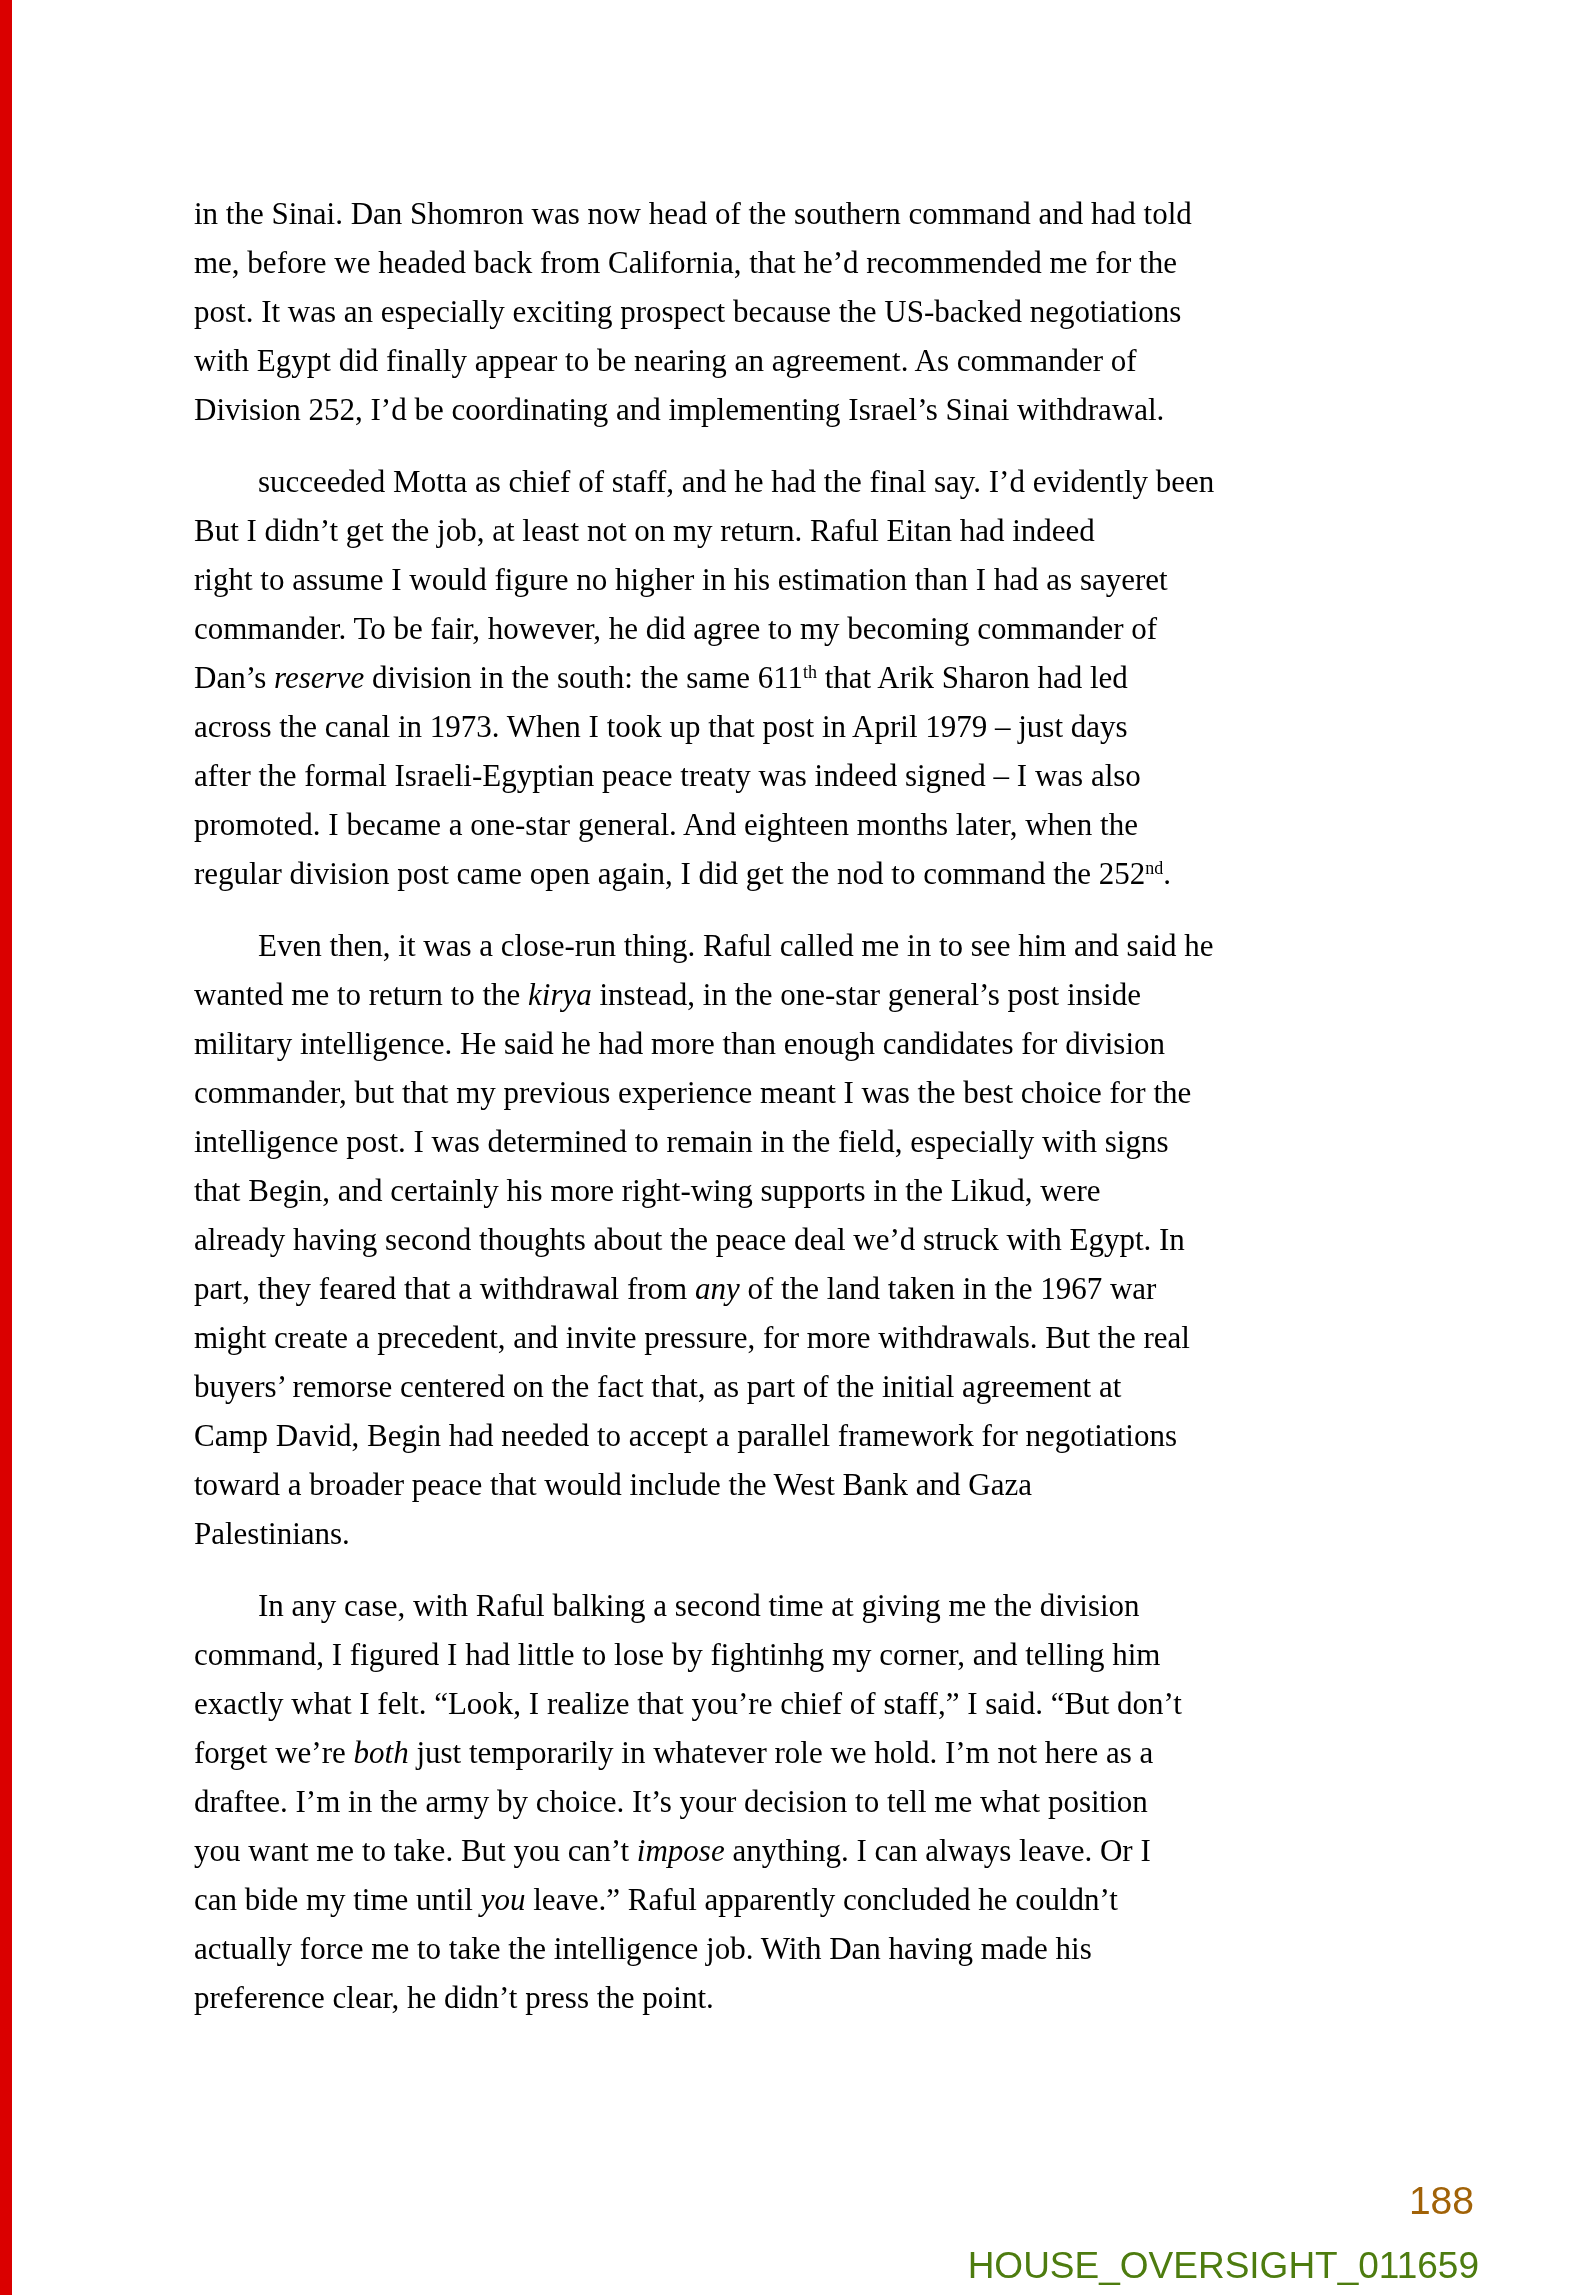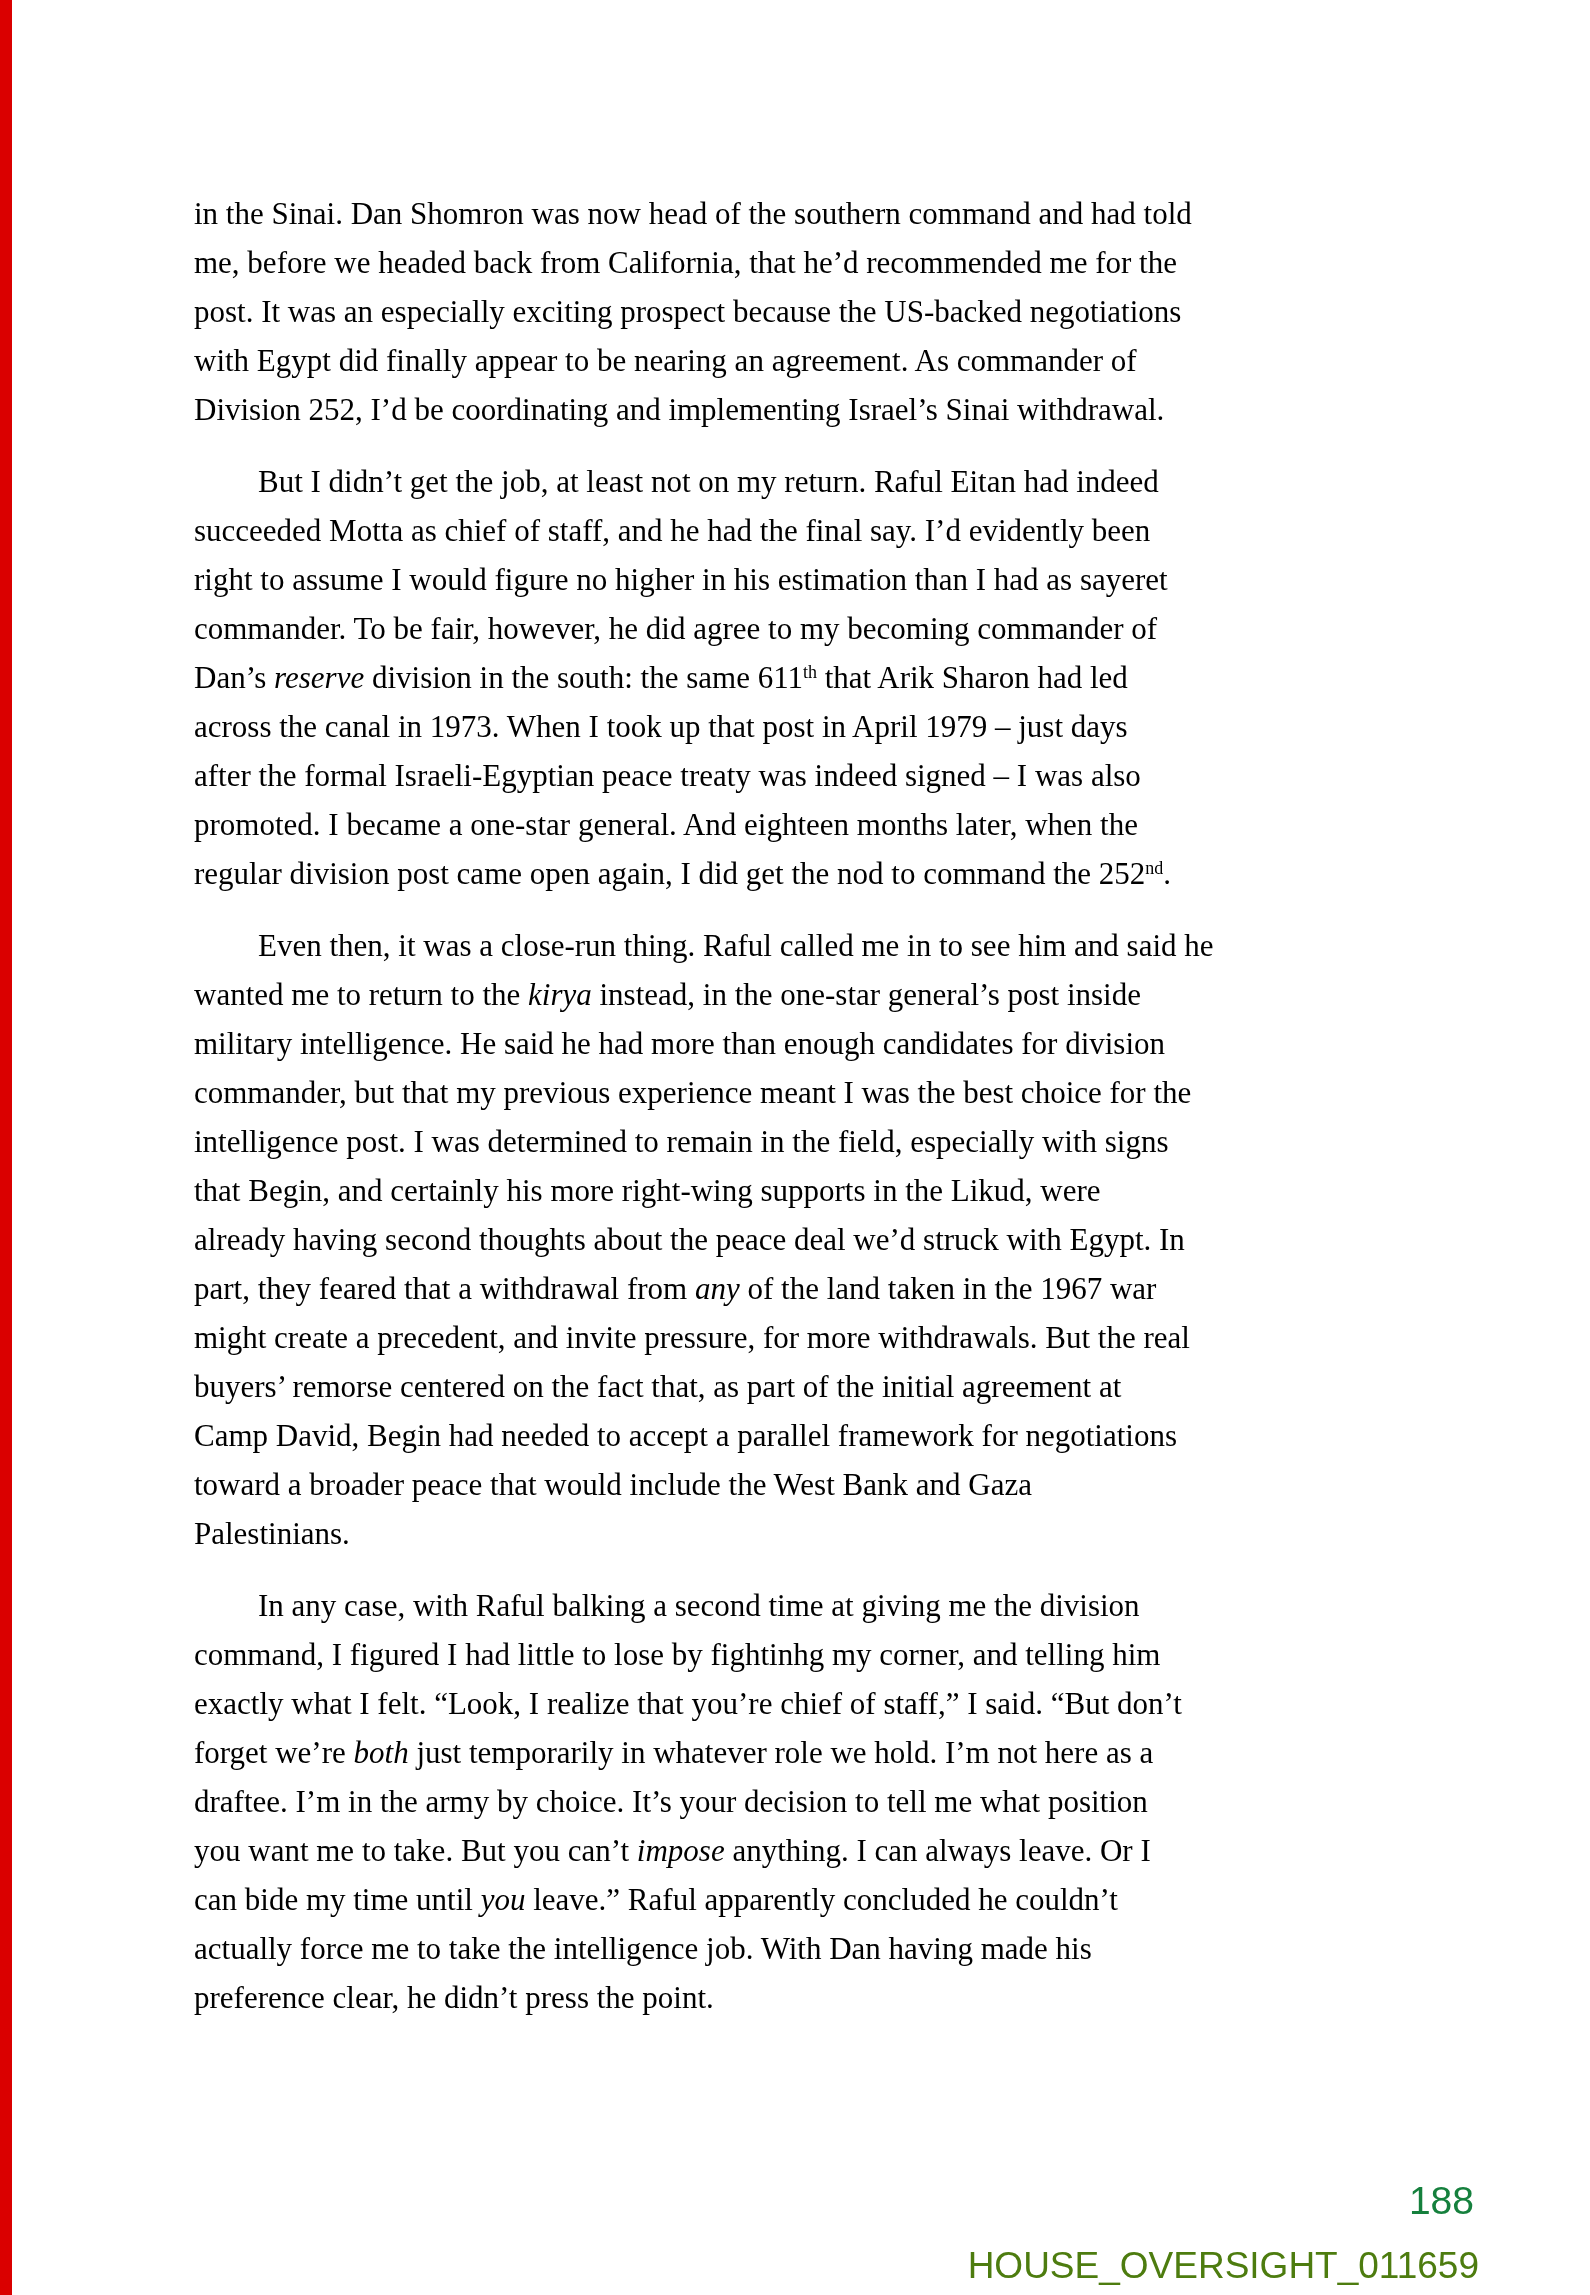--- a/index.html
+++ b/index.html
@@ -57,21 +57,21 @@
     top: -0.55em;
     margin-top: 24px;
   }
   .page-number {
     position: absolute;
     top: 2181px;
     right: 27px;
     font-family: "Liberation Sans", "DejaVu Sans", sans-serif;
     font-size: 39px;
     line-height: 39px;
-    color: #15803d;
+    color: #a16207;
   }
   .bates-stamp {
     position: absolute;
     top: 2247px;
     right: 22px;
     font-family: "Liberation Sans", "DejaVu Sans", sans-serif;
     font-size: 37px;
     line-height: 37px;
     color: #4d7c0f;
   }
@@ -83,22 +83,22 @@
   <div class="edge-strip" style="background: rgb(218, 0, 0);"></div>
   <main class="body-text">
       <div class="para">
         <div class="line">in the Sinai. Dan Shomron was now head of the southern command and had told</div>
         <div class="line">me, before we headed back from California, that he’d recommended me for the</div>
         <div class="line">post. It was an especially exciting prospect because the US-backed negotiations</div>
         <div class="line">with Egypt did finally appear to be nearing an agreement. As commander of</div>
         <div class="line">Division 252, I’d be coordinating and implementing Israel’s Sinai withdrawal.</div>
       </div>
       <div class="para indented">
+        <div class="line">succeeded Motta as chief of staff, and he had the final say. I’d evidently been</div>
         <div class="line">But I didn’t get the job, at least not on my return. Raful Eitan had indeed</div>
-        <div class="line">succeeded Motta as chief of staff, and he had the final say. I’d evidently been</div>
         <div class="line">right to assume I would figure no higher in his estimation than I had as sayeret</div>
         <div class="line">commander. To be fair, however, he did agree to my becoming commander of</div>
         <div class="line">Dan’s <i>reserve</i> division in the south: the same 611<sup>th</sup> that Arik Sharon had led</div>
         <div class="line">across the canal in 1973. When I took up that post in April 1979 – just days</div>
         <div class="line">after the formal Israeli-Egyptian peace treaty was indeed signed – I was also</div>
         <div class="line">promoted. I became a one-star general. And eighteen months later, when the</div>
         <div class="line">regular division post came open again, I did get the nod to command the 252<sup>nd</sup>.</div>
       </div>
       <div class="para indented">
         <div class="line">Even then, it was a close-run thing. Raful called me in to see him and said he</div>

